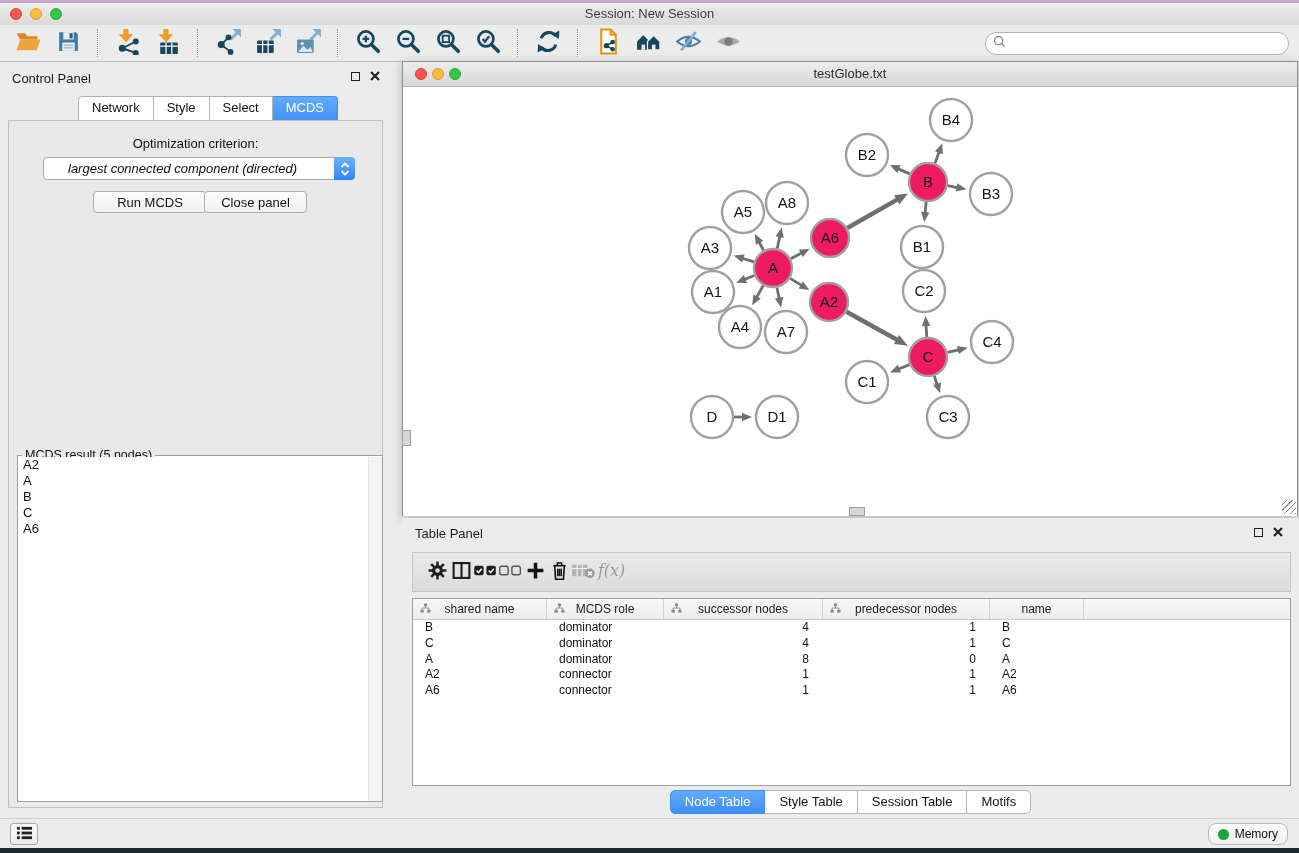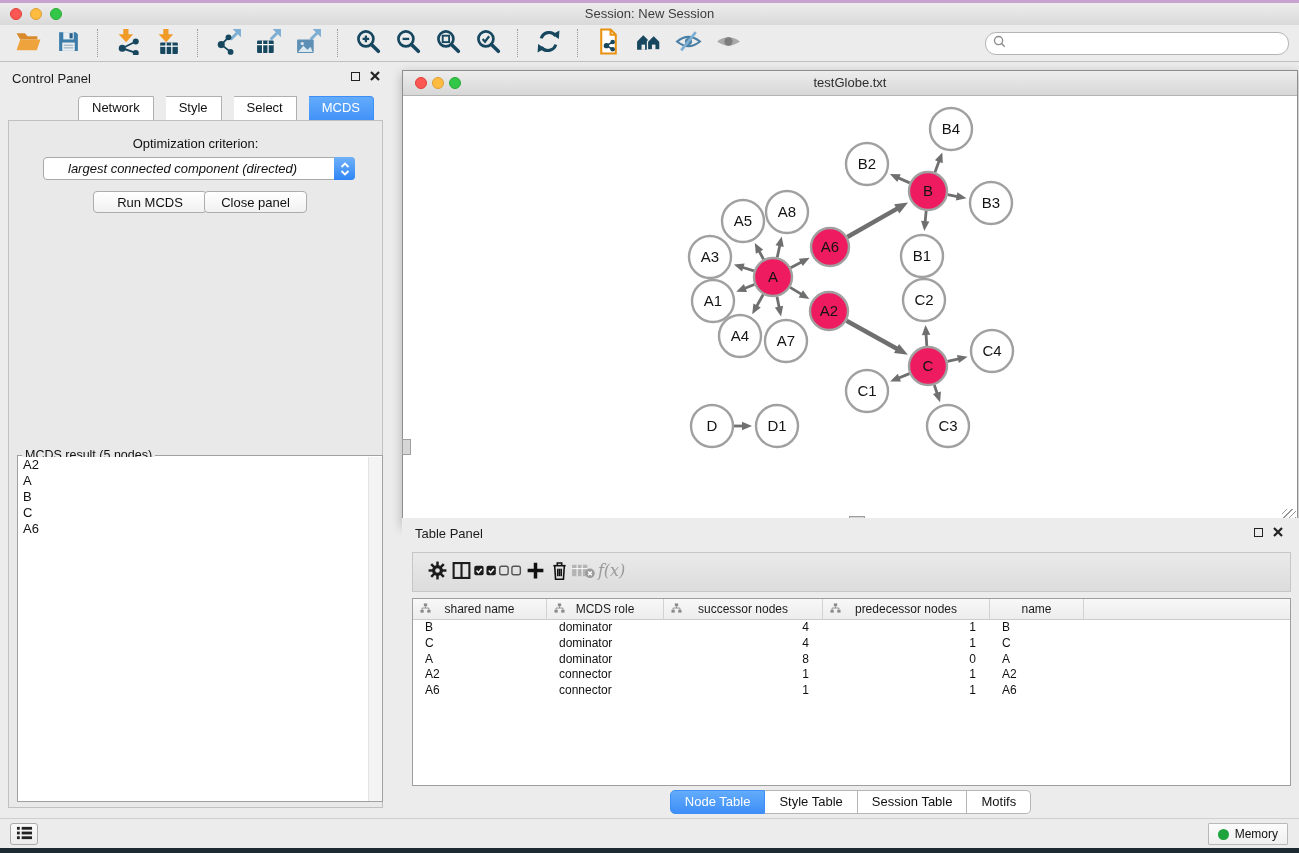--- a/index.html
+++ b/index.html
@@ -21,40 +21,40 @@
   .tbtn{width:40px;height:32px;display:flex;align-items:center;justify-content:center;background:none;border:none;padding:0;}
   .tsep{width:1px;height:28px;border-left:1px dotted #9a9a9a;margin:0 9px;}
   .search{width:295px;height:21px;border:1px solid #b5b5b5;border-radius:11px;background:#fff;
           display:flex;align-items:center;padding-left:7px;margin-left:auto;margin-right:10px;}
   .search input{border:none;outline:none;flex:1;font-size:12px;background:transparent;font-family:"Liberation Sans",sans-serif;}
   
   .control-panel{position:absolute;left:0;top:62px;width:392px;height:756px;background:#ececec;}
   .panel-title{position:absolute;left:12px;top:9px;font-size:13px;color:#1c1c1c;}
   .float-ico{position:absolute;width:9px;height:9px;border:1.5px solid #222;background:none;padding:0;}
   .close-ico{position:absolute;background:none;border:none;padding:0;display:flex;}
-  .cp-tabs{position:absolute;left:78px;top:34px;display:flex;height:28px;gap:12px;}
+  .cp-tabs{position:absolute;left:78px;top:34px;display:flex;height:28px;}
   .cp-tab{padding:0 13px;line-height:21px;font-size:13px;background:#fff;border:1px solid #b0b0b0;border-left:none;cursor:default;}
   .cp-tab:first-child{border-left:1px solid #b0b0b0;border-radius:4px 0 0 4px;}
   .cp-tab:last-child{border-radius:0 4px 4px 0;}
   .cp-tab.active{background:linear-gradient(#63acfb,#3e8ef7);border-color:#3e8ef7;color:#fff;}
   .cp-content{position:absolute;left:8px;top:58px;width:373px;height:686px;background:#e9e9e9;border:1px solid #c0c0c0;}
   .opt-label{display:block;text-align:center;margin-top:15px;font-size:13px;color:#111;}
   .dropdown{position:absolute;left:34px;top:36px;width:312px;height:23px;background:#fff;border:1px solid #a9a9a9;border-radius:4px;box-sizing:border-box;}
   .dropdown .val{display:block;line-height:21px;padding-left:24px;font-size:13px;white-space:nowrap;font-style:italic;}
   .stepper{position:absolute;right:-1px;top:-1px;width:21px;height:23px;background:linear-gradient(#6fb1f9,#2f86f6);
            border-radius:0 4px 4px 0;display:flex;align-items:center;justify-content:center;}
   .cbtn{position:absolute;top:70px;height:22px;background:linear-gradient(#ffffff,#f1f1f1);border:1px solid #adadad;
         border-radius:4px;font-size:13px;font-family:"Liberation Sans",sans-serif;color:#111;}
   .fieldset{position:absolute;left:8px;top:334px;width:364px;height:345px;border:1px solid #a0a0a0;background:#fff;}
   .legend{position:absolute;top:-8px;left:4px;background:#e9e9e9;padding:0 3px;font-size:12.5px;color:#111;}
   .listbox{position:absolute;left:0;top:1px;right:0;bottom:0;background:#fff;overflow:hidden;}
   .listbox .item{padding-left:5px;line-height:16px;font-size:13px;}
   .vtrack{position:absolute;right:0;top:1px;bottom:0;width:13px;background:#f4f4f4;border-left:1px solid #e3e3e3;}
   
-  .network-window{position:absolute;left:402px;top:70px;width:896px;height:455px;background:#fff;
+  .network-window{position:absolute;left:402px;top:61px;width:896px;height:455px;background:#fff;
                   border:1px solid #8e8e8e;box-sizing:border-box;box-shadow:0 3px 10px rgba(0,0,0,.25);}
   .nw-titlebar{position:relative;height:24px;background:linear-gradient(#ededed,#d7d7d7);border-bottom:1px solid #b3b3b3;}
   .nw-titlebar .tl{top:6px;}
   .nw-title{text-align:center;font-size:13px;color:#2e2e2e;line-height:24px;}
   .nw-canvas{position:relative;width:894px;height:429px;background:#fff;}
   .nw-handle-left{position:absolute;left:-1px;top:368px;width:7px;height:14px;background:#d6d6d6;border:1px solid #9e9e9e;}
   .nw-handle-bottom{position:absolute;left:446px;bottom:-1px;width:14px;height:7px;background:#d6d6d6;border:1px solid #9e9e9e;}
   .nw-grip{position:absolute;right:1px;bottom:1px;width:14px;height:14px;
            background:repeating-linear-gradient(135deg,transparent 0 3px,#9a9a9a 3px 4px);}
   
@@ -74,21 +74,21 @@
   .tp-tabs{position:absolute;top:272px;left:0;width:100%;display:flex;justify-content:center;}
   .tp-tab{height:22px;line-height:22px;padding:0 14px;font-size:13px;background:#fff;border:1px solid #b5b5b5;border-left:none;cursor:default;}
   .tp-tab:first-child{border-left:1px solid #b5b5b5;border-radius:5px 0 0 5px;}
   .tp-tab:last-child{border-radius:0 5px 5px 0;}
   .tp-tab.active{background:linear-gradient(#63acfb,#3e8ef7);border-color:#3e8ef7;color:#fff;}
   
   .statusbar{position:absolute;left:0;top:818px;width:100%;height:30px;background:#ececec;border-top:1px solid #cfcfcf;box-sizing:border-box;}
   .sb-list-btn{position:absolute;left:10px;top:4px;width:28px;height:22px;background:linear-gradient(#fafafa,#ececec);
                border:1px solid #ababab;border-radius:3px;display:flex;align-items:center;justify-content:center;padding:0;}
   .sb-memory{position:absolute;right:11px;top:4px;height:22px;padding:0 9px;display:flex;align-items:center;gap:6px;
-             background:linear-gradient(#fcfcfc,#efefef);border:1px solid #b9b9b9;border-radius:1px;
+             background:linear-gradient(#fcfcfc,#efefef);border:1px solid #b9b9b9;border-radius:8px;
              font-size:12px;font-family:"Liberation Sans",sans-serif;color:#111;}
   .dot{width:11px;height:11px;border-radius:50%;}
 </style>
 </head>
 <body>
 
 <div id="app">
   <div class="top-strip"></div>
 
   <div class="titlebar">

